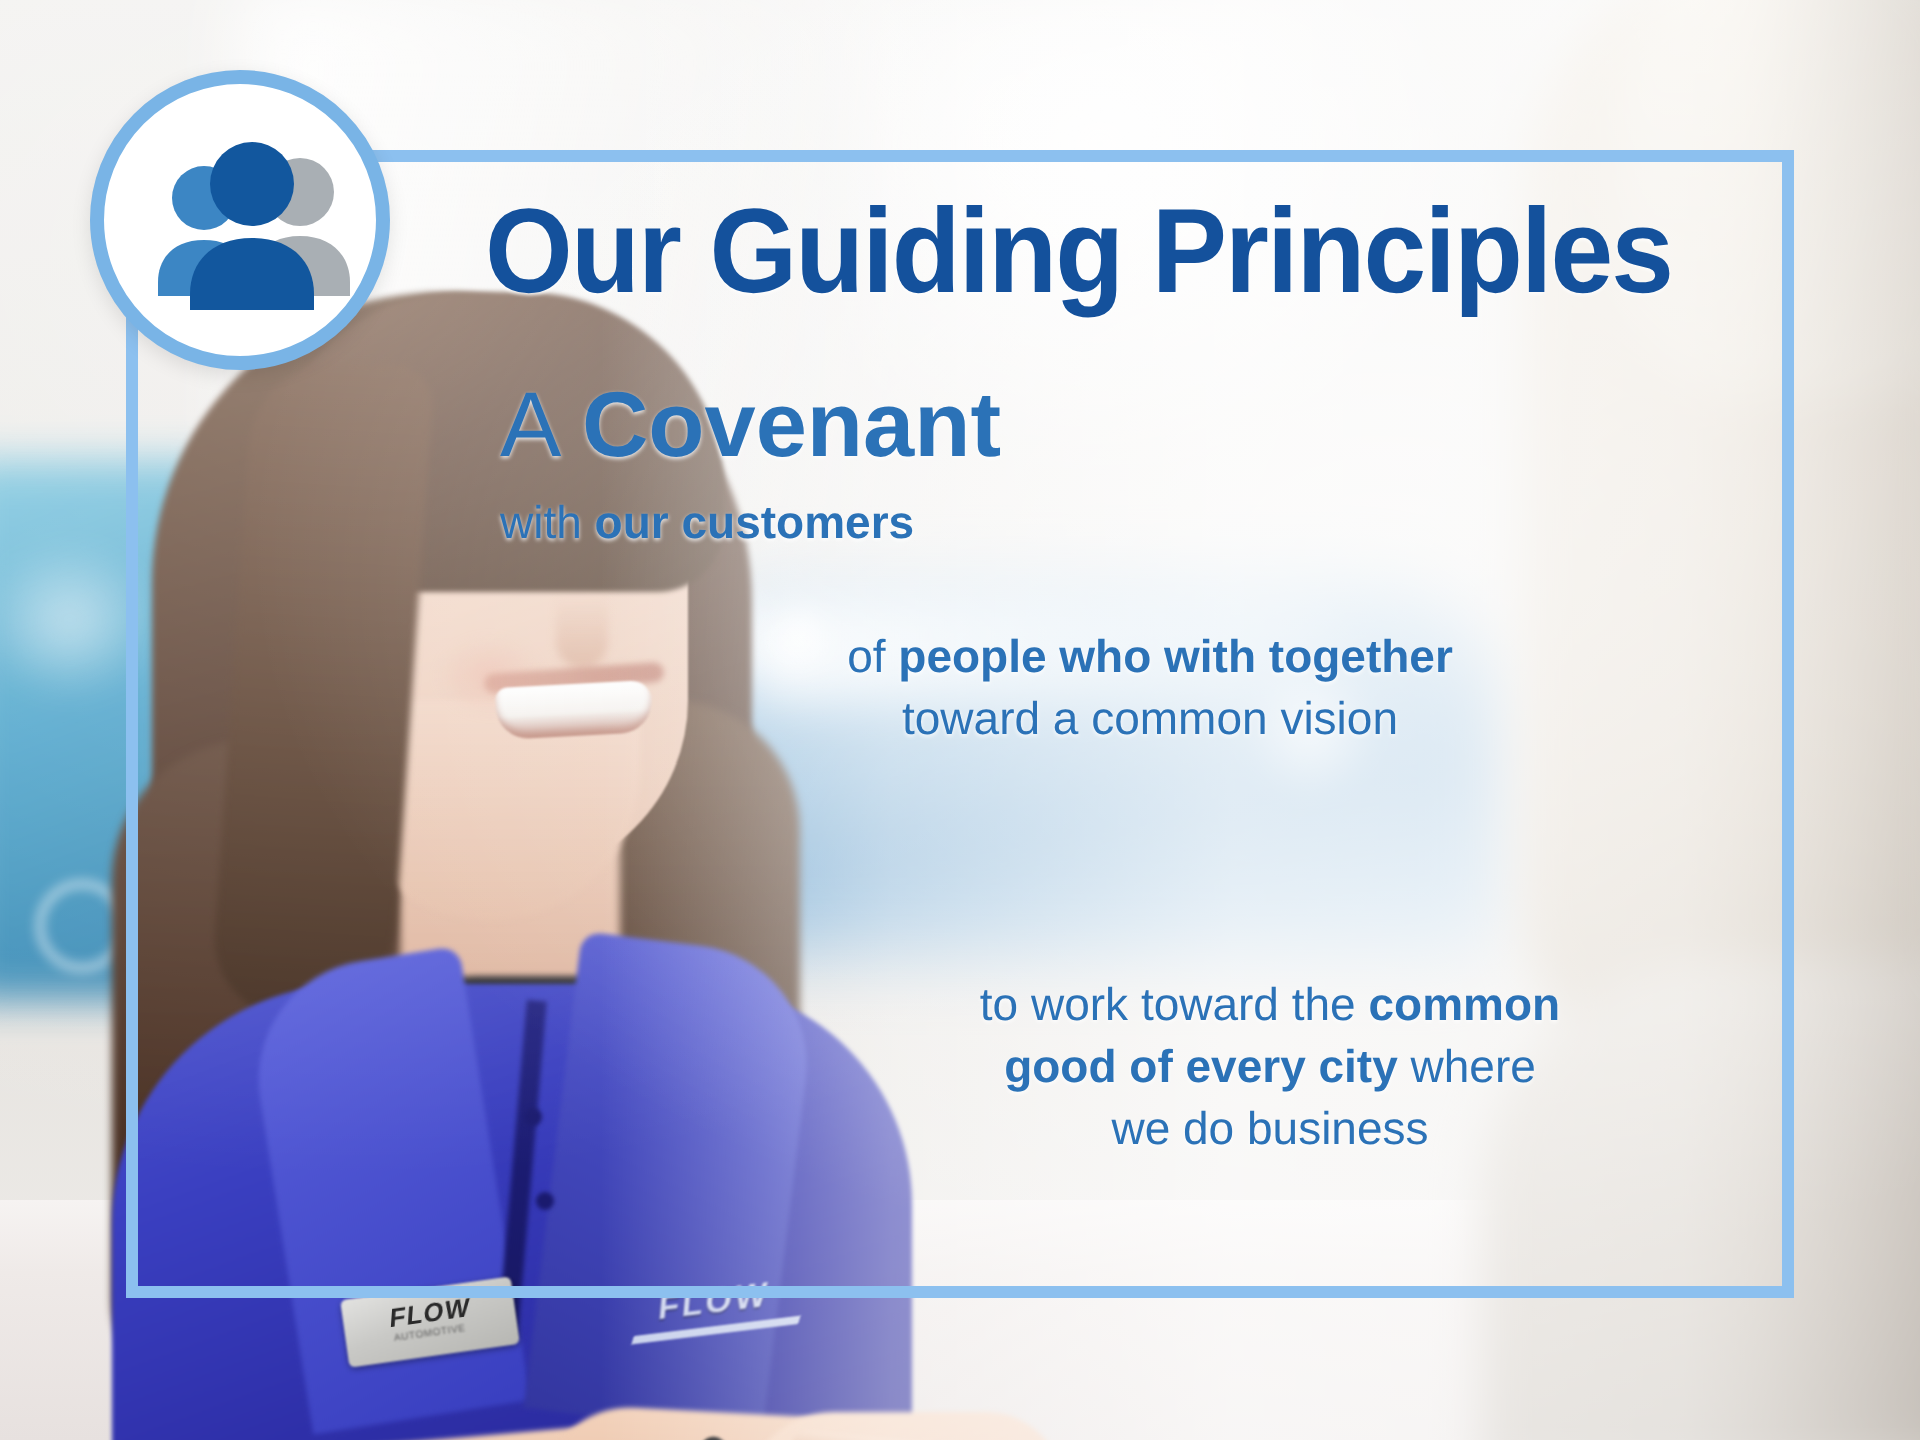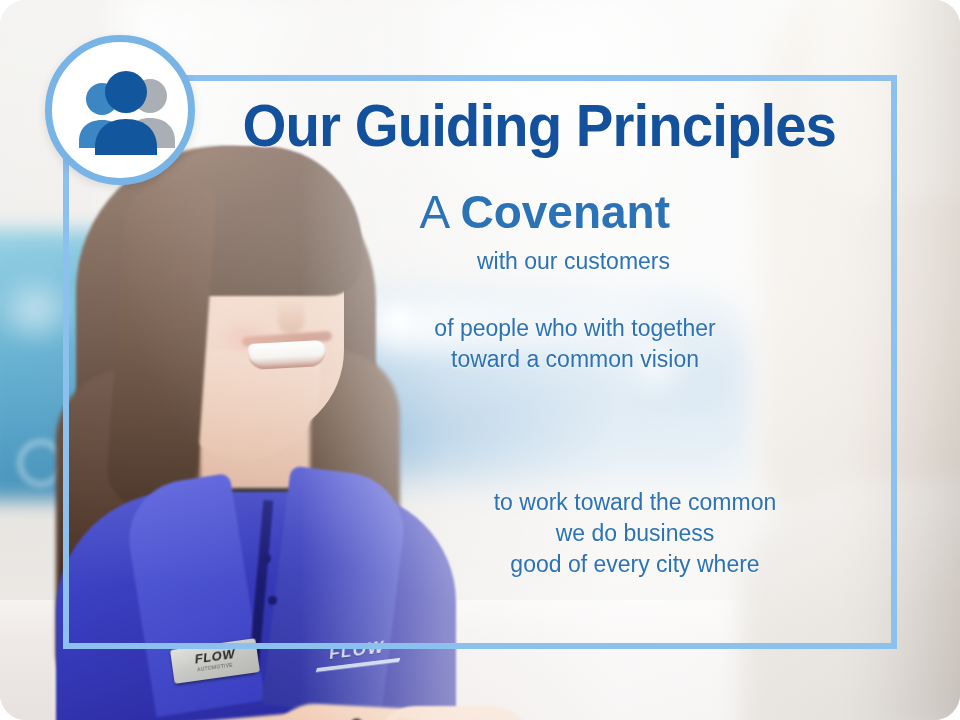--- a/index.html
+++ b/index.html
@@ -5,21 +5,20 @@
 <style>
   * { margin:0; padding:0; box-sizing:border-box; }
   html, body {
     width:960px; height:720px; overflow:hidden;
     font-family:"Liberation Sans", sans-serif;
     background:#fff;
   }
   #stage {
     position:relative; width:960px; height:720px; overflow:hidden;
     background:#e9ecef;
-    border-radius:26px;
   }
 
   
   .photo { position:absolute; inset:0; overflow:hidden; }
 
   
   .bg-wall {
     position:absolute; inset:0;
     background:
       linear-gradient(180deg,#f2f1ef 0%,#eceae7 35%,#e6e3df 65%,#efedea 100%);
@@ -345,23 +344,23 @@
     color:#2b72b7;
     text-shadow:0 1px 2px rgba(255,255,255,.85);
     white-space:nowrap;
   }
   .line-big b { font-weight:700; }
   .line-sm {
     font:400 23px/1.34 "Liberation Sans", sans-serif;
     color:#2b72b7;
     text-shadow:0 1px 2px rgba(255,255,255,.85);
   }
-  .line-sm b { font-weight:400; }
-
-  #block-covenant   { left:250px; top:188px; width:420px; text-align:right; }
+  .line-sm b { font-weight:700; }
+
+  #block-covenant   { left:250px; top:188px; width:420px; text-align:left; }
   #block-community  { left:330px; top:303px; width:490px; text-align:center; }
   #block-commitment { left:390px; top:463px; width:490px; text-align:center; }
   #block-commitment .line-sm { text-align:center; }
 </style>
 </head>
 <body>
 
 <div id="stage">
 
   <div class="photo">
@@ -462,18 +461,18 @@
   <div class="block" id="block-community">
     <div class="line-sm" style="margin-top:10px;">
       <div><span>of </span><b>people who with together</b></div>
       <div>toward a common vision</div>
     </div>
   </div>
 
   <div class="block" id="block-commitment">
     <div class="line-sm" style="margin-top:24px;">
       <div><span>to work toward the </span><b>common</b></div>
+      <div><b>good of every city</b><span> where</span></div>
       <div>we do business</div>
-      <div><b>good of every city</b><span> where</span></div>
     </div>
   </div>
 
 </div>
 
 </body></html>

